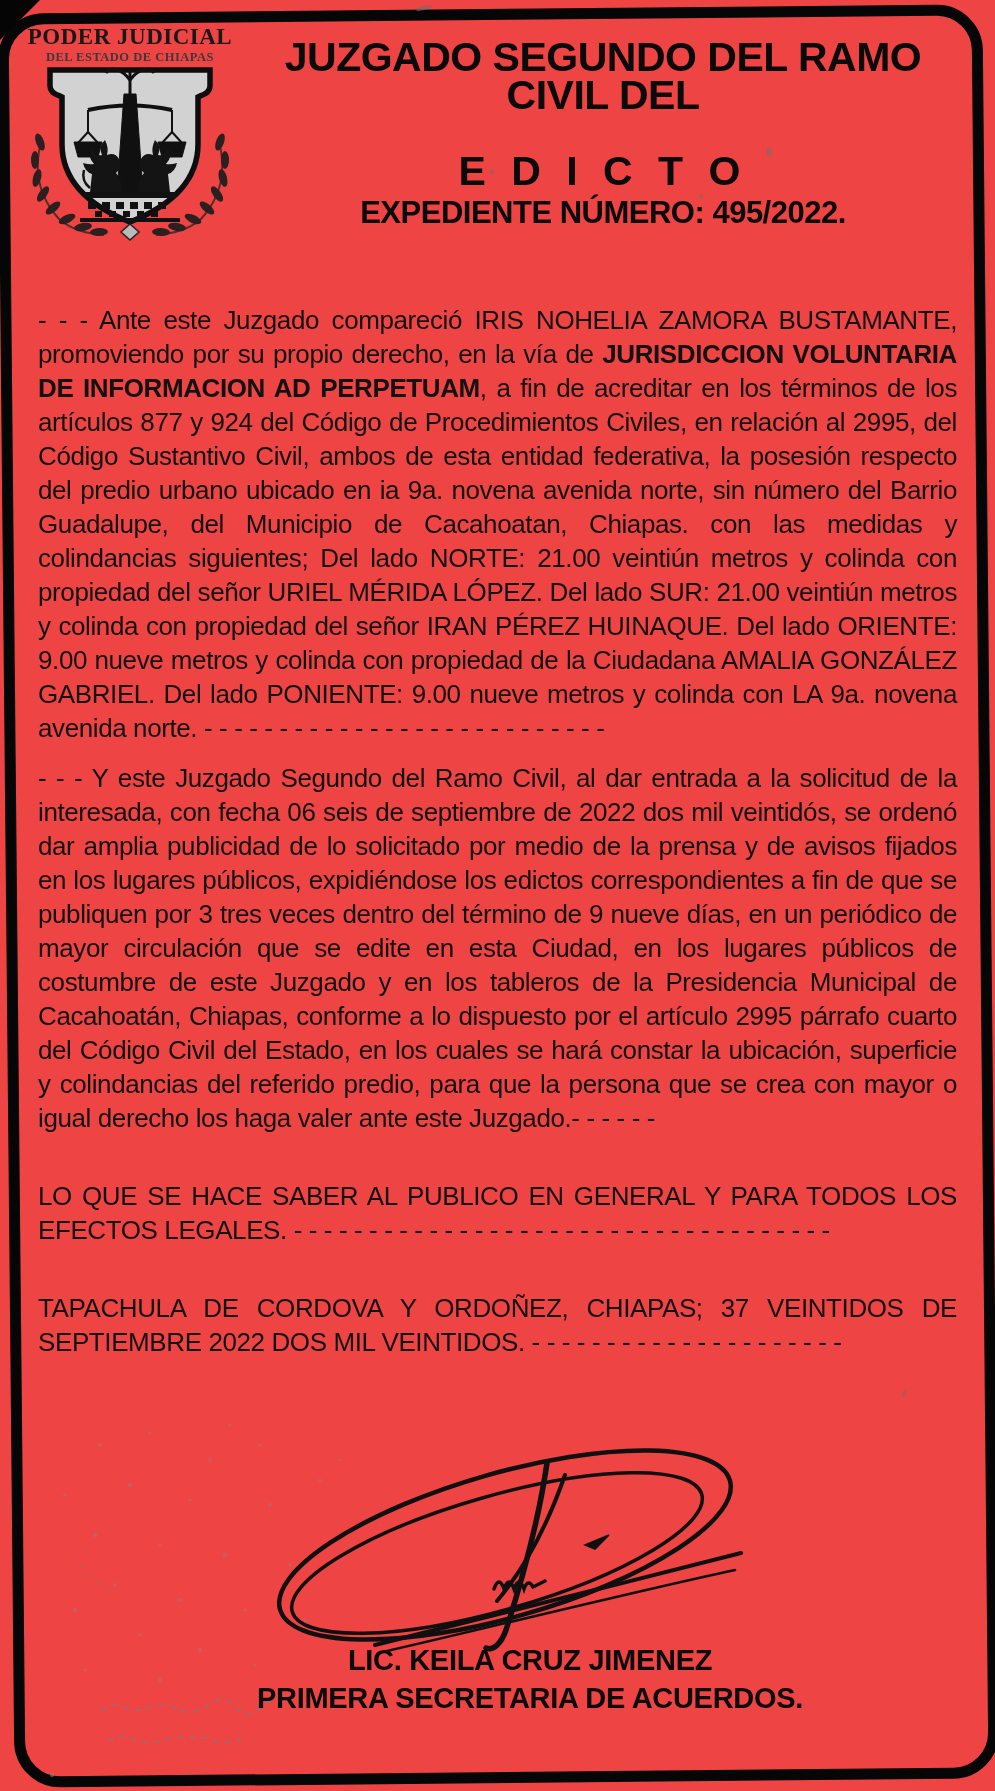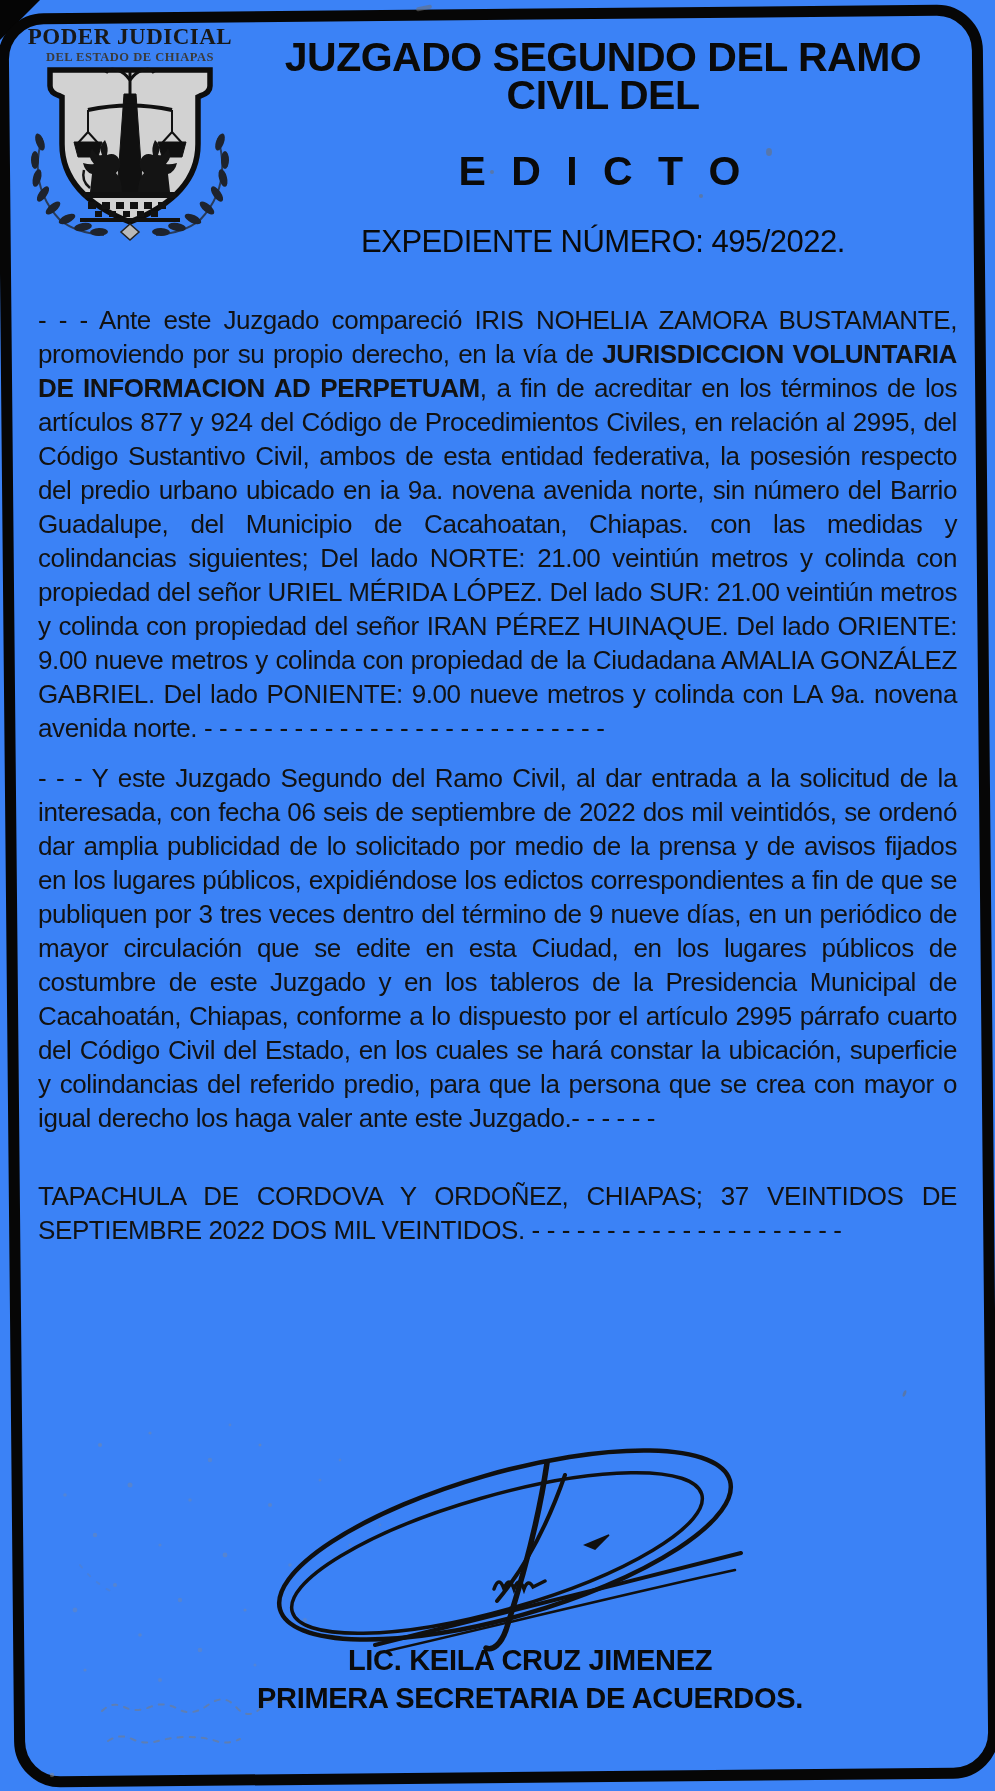--- a/index.html
+++ b/index.html
@@ -1,39 +1,39 @@
 <!DOCTYPE html>
 <html><head>
 <meta charset="utf-8">
 <style>
   html,body { margin:0; padding:0; background:#ffffff; }
   .sheet {
     position:relative; width:995px; height:1791px;
-    background:#3b82f6; overflow:hidden;
+    background:#ef4444; overflow:hidden;
     font-family:"Liberation Sans", sans-serif; color:#111;
   }
   
   .doc-border {
     position:absolute; left:6px; top:9px; right:4px; bottom:8px;
     border:11px solid #060606; border-radius:46px;
     transform:rotate(-0.55deg);
     pointer-events:none;
   }
   .corner-wedge {
     position:absolute; left:0; top:0; width:0; height:0;
     border-top:40px solid #050505; border-right:40px solid transparent;
   }
   
   .seal { position:absolute; left:26px; top:20px; width:208px; height:221px; }
   .seal text { font-family:"Liberation Serif", serif; font-weight:bold; }
   
   .header-text { position:absolute; left:238px; top:38px; width:730px; text-align:center; }
   .court-line { font-size:41px; font-weight:bold; line-height:38px; letter-spacing:-0.5px; color:#0a0a0a; }
   .edicto { margin-top:34px; font-size:41px; font-weight:bold; letter-spacing:7px; color:#0a0a0a; }
-  .expediente { margin-top:29px; font-size:31px; font-weight:normal; letter-spacing:-0.5px; color:#0a0a0a; }
+  .expediente { font-size:31px; font-weight:bold; letter-spacing:-0.5px; color:#0a0a0a; }
   
   .body-text { position:absolute; left:22px; top:287px; width:951px; }
   .body-text p {
     margin:16px; font-size:26px; line-height:34px; letter-spacing:-0.4px;
     text-align:justify; color:#121212;
   }
   .body-text p.gap-lg { margin-top:44px; }
   .body-text strong { font-weight:bold; letter-spacing:-0.4px; }
   
   .footer-block {
@@ -111,20 +111,21 @@
 
   <div class="header-text">
     <div class="court-line">JUZGADO SEGUNDO DEL RAMO CIVIL DEL</div>
     <div class="edicto">E D I C T O</div>
     <div class="expediente">EXPEDIENTE NÚMERO: 495/2022.</div>
   </div>
 
   <div class="body-text">
     <p><span>- - - Ante este Juzgado compareció IRIS NOHELIA ZAMORA BUSTAMANTE, promoviendo por su propio derecho, en la vía de </span><strong>JURISDICCION VOLUNTARIA DE INFORMACION AD PERPETUAM</strong><span>, a fin de acreditar en los términos de los artículos 877 y 924 del Código de Procedimientos Civiles, en relación al 2995, del Código Sustantivo Civil, ambos de esta entidad federativa, la posesión respecto del predio urbano ubicado en ia 9a. novena avenida norte, sin número del Barrio Guadalupe, del Municipio de Cacahoatan, Chiapas. con las medidas y colindancias siguientes; Del lado NORTE: 21.00 veintiún metros y colinda con propiedad del señor URIEL MÉRIDA LÓPEZ. Del lado SUR: 21.00 veintiún metros y colinda con propiedad del señor IRAN PÉREZ HUINAQUE. Del lado ORIENTE: 9.00 nueve metros y colinda con propiedad de la Ciudadana AMALIA GONZÁLEZ GABRIEL. Del lado PONIENTE: 9.00 nueve metros y colinda con LA 9a. novena avenida norte. - - - - - - - - - - - - - - - - - - - - - - - - - - -</span></p>
     <p>- - - Y este Juzgado Segundo del Ramo Civil, al dar entrada a la solicitud de la interesada, con fecha 06 seis de septiembre de 2022 dos mil veintidós, se ordenó dar amplia publicidad de lo solicitado por medio de la prensa y de avisos fijados en los lugares públicos, expidiéndose los edictos correspondientes a fin de que se publiquen por 3 tres veces dentro del término de 9 nueve días, en un periódico de mayor circulación que se edite en esta Ciudad, en los lugares públicos de costumbre de este Juzgado y en los tableros de la Presidencia Municipal de Cacahoatán, Chiapas, conforme a lo dispuesto por el artículo 2995 párrafo cuarto del Código Civil del Estado, en los cuales se hará constar la ubicación, superficie y colindancias del referido predio, para que la persona que se crea con mayor o igual derecho los haga valer ante este Juzgado.- - - - - -</p>
+    <p class="gap-lg">LO QUE SE HACE SABER AL PUBLICO EN GENERAL Y PARA TODOS LOS EFECTOS LEGALES. - - - - - - - - - - - - - - - - - - - - - - - - - - - - - - - - - - - -</p>
     <p class="gap-lg">TAPACHULA DE CORDOVA Y ORDOÑEZ, CHIAPAS; 37 VEINTIDOS DE SEPTIEMBRE 2022 DOS MIL VEINTIDOS. - - - - - - - - - - - - - - - - - - - - -</p>
   </div>
 
   <svg class="smudge-svg" viewBox="0 0 430 378" aria-hidden="true">
     <g fill="#8a8a8a">
       <circle cx="60" cy="40" r="2" opacity=".4"></circle>
         <circle cx="110" cy="28" r="1.6" opacity=".35"></circle>
       <circle cx="170" cy="55" r="2.2" opacity=".3"></circle>
         <circle cx="220" cy="40" r="1.5" opacity=".4"></circle>
       <circle cx="90" cy="80" r="2.5" opacity=".35"></circle>

